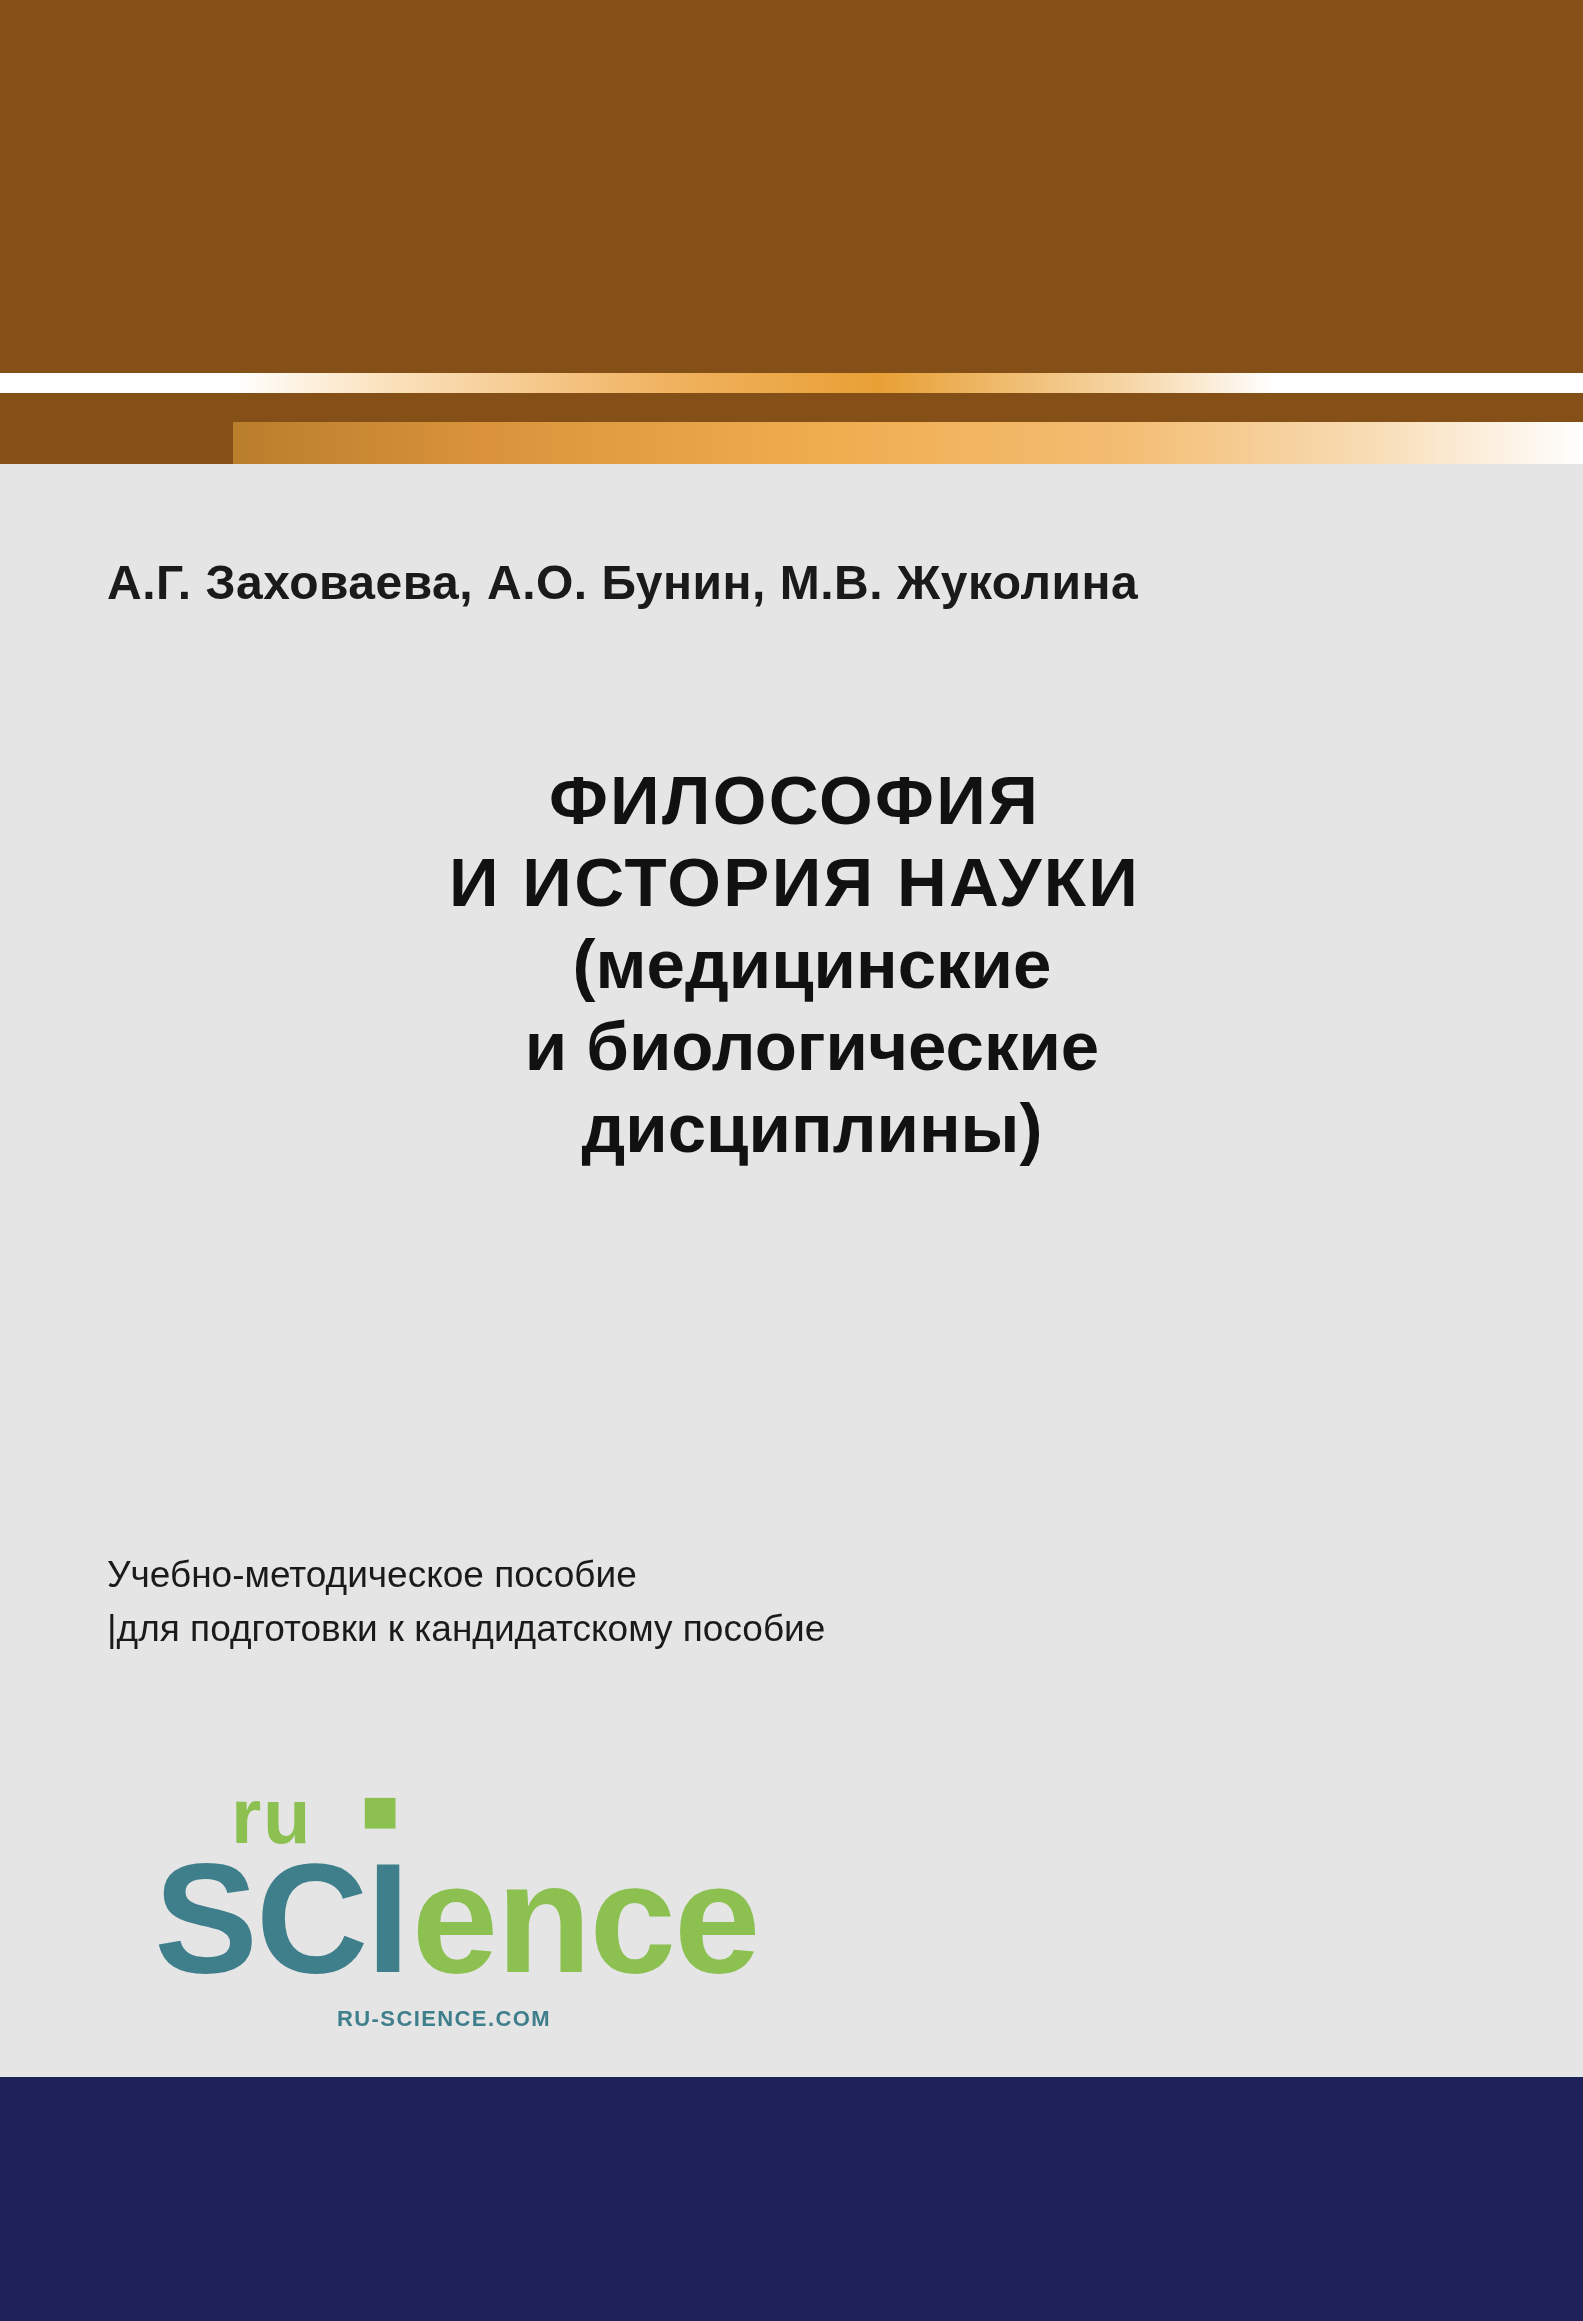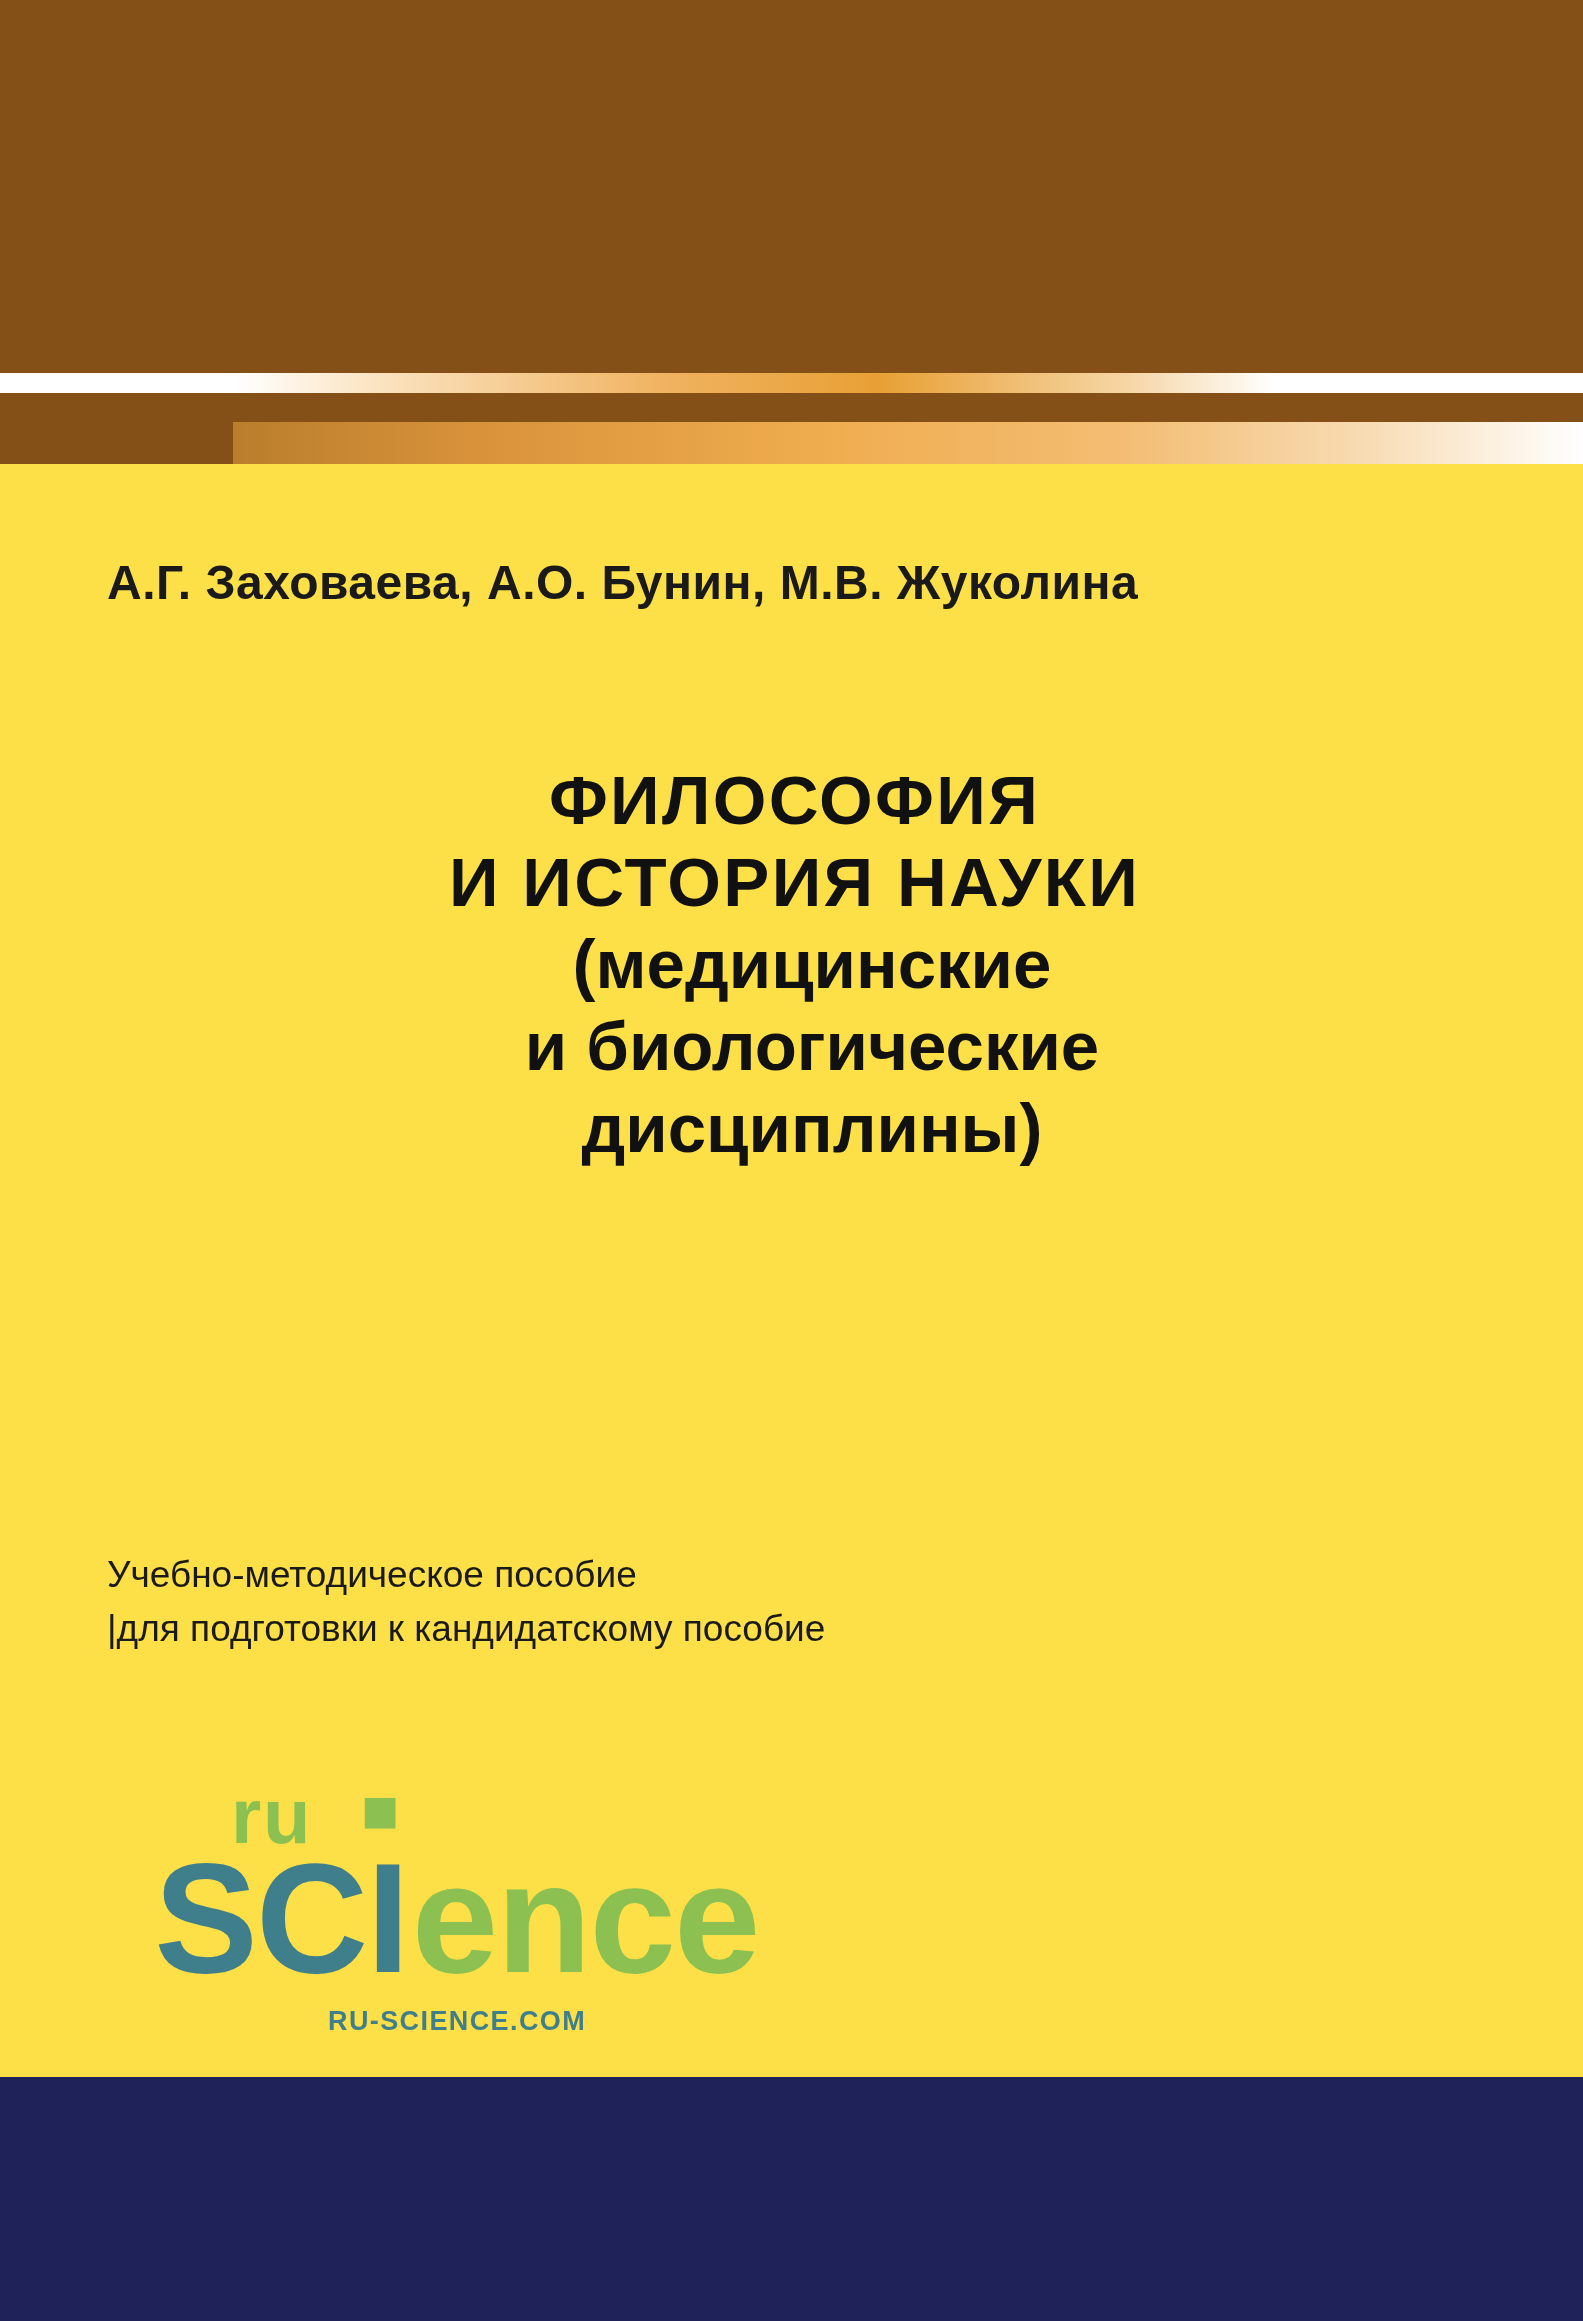--- a/index.html
+++ b/index.html
@@ -7,21 +7,21 @@
     padding: 0;
     background: #ffffff;
   }
   body {
     font-family: "Liberation Sans", sans-serif;
   }
   .page {
     position: relative;
     width: 1584px;
     height: 2321px;
-    background: #fde047;
+    background: #e5e5e5;
     overflow: hidden;
   }
 
   
   .top-band {
     position: absolute;
     left: 0;
     top: 0;
     width: 1584px;
     height: 463px;
@@ -126,23 +126,23 @@
   
   .logo {
     position: absolute;
     left: 136px;
     top: 1778px;
     width: 669px;
     height: 262px;
   }
   .logo-url {
     position: absolute;
-    left: 328px;
+    left: 337px;
     top: 2006px;
-    font-size: 27px;
+    font-size: 22px;
     font-weight: bold;
     letter-spacing: 1.4px;
     color: #3f7f8c;
     white-space: nowrap;
   }
 </style>
 </head>
 <body>
 
 <div class="page">

